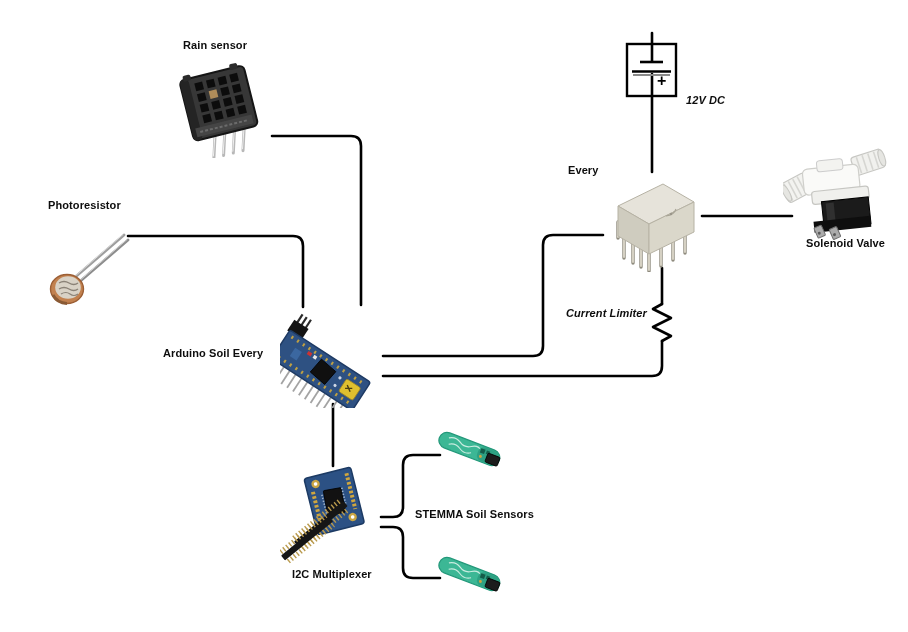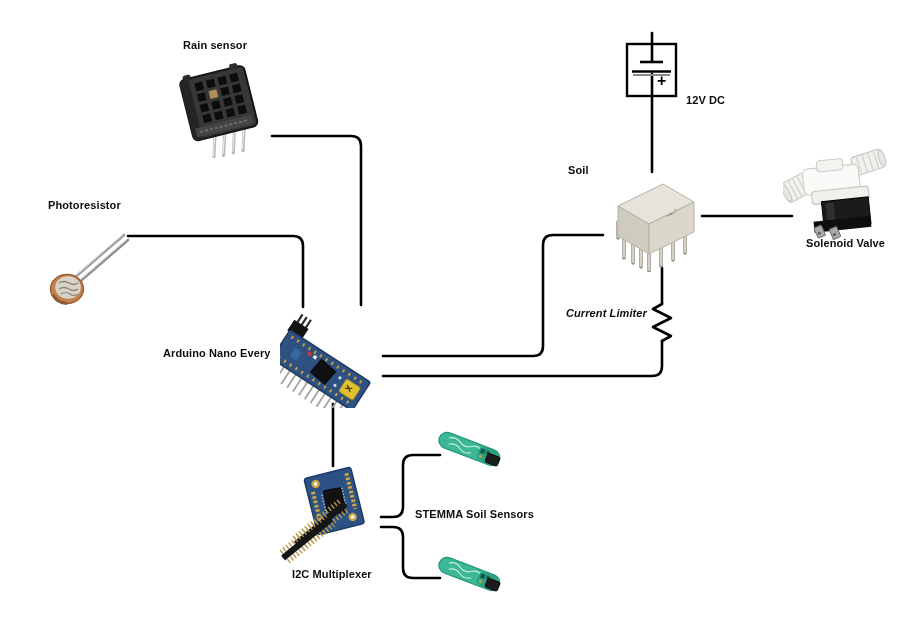--- a/index.html
+++ b/index.html
@@ -7,21 +7,21 @@
   .canvas{position:relative;width:769px;height:632px;background:#ffffff;}
   .wires{position:absolute;left:0;top:0;width:908px;height:632px;}
   .label{position:absolute;font-weight:bold;font-size:11px;color:#0d0d0d;white-space:nowrap;letter-spacing:.1px;}
   .comp{position:absolute;}
   .lbl-rain{left:183px;top:39px;}
   .lbl-photo{left:48px;top:199px;}
   .lbl-arduino{left:163px;top:347px;}
   .lbl-i2c{left:284px;top:568px;padding-left:8px;}
   .lbl-stemma{left:415px;top:508px;text-align:center;}
   .lbl-relay{left:568px;top:164px;}
-  .lbl-power{left:686px;top:94px;}
+  .lbl-power{left:686px;top:94px;font-style:italic;}
   .lbl-limiter{left:566px;top:307px;font-style:italic;}
   .lbl-valve{left:806px;top:237px;}
   .battery-plus{position:absolute;left:657px;top:72px;font-weight:bold;font-size:16px;color:#000;}
   .c-rain{left:175px;top:58px;}
   .c-photo{left:35px;top:225px;}
   .c-arduino{left:280px;top:308px;}
   .c-relay{left:608px;top:172px;}
   .c-valve{left:783px;top:142px;}
   .c-mux{left:280px;top:460px;}
   .c-soil1{left:438px;top:426px;}
@@ -253,22 +253,22 @@
       <rect x="42" y="6.8" width="22" height="14.4" rx="6" fill="#2ea183"></rect>
       <rect x="44" y="9" width="4.5" height="4.5" fill="#145c49"></rect>
       <rect x="50" y="9" width="3.5" height="3.5" fill="#145c49"></rect>
       <circle cx="46" cy="17" r="1.5" fill="#c9a544"></circle>
       <rect x="52" y="11" width="13" height="9.5" rx="1.5" fill="#1c1c1c" stroke="#000" stroke-width="0.8"></rect>
     </g>
   </svg>
 
   <div class="label lbl-rain">Rain sensor</div>
   <div class="label lbl-photo">Photoresistor</div>
-  <div class="label lbl-arduino">Arduino Nano Every</div>
+  <div class="label lbl-arduino">Arduino Soil Every</div>
   <div class="label lbl-i2c">I2C Multiplexer</div>
   <div class="label lbl-stemma">STEMMA Soil Sensors</div>
-  <div class="label lbl-relay">Soil</div>
+  <div class="label lbl-relay">Every</div>
   <div class="label lbl-power">12V DC</div>
   <div class="label lbl-limiter">Current Limiter</div>
   <div class="label lbl-valve">Solenoid Valve</div>
   <span class="battery-plus">+</span>
 
 </div>
 
 </body></html>

